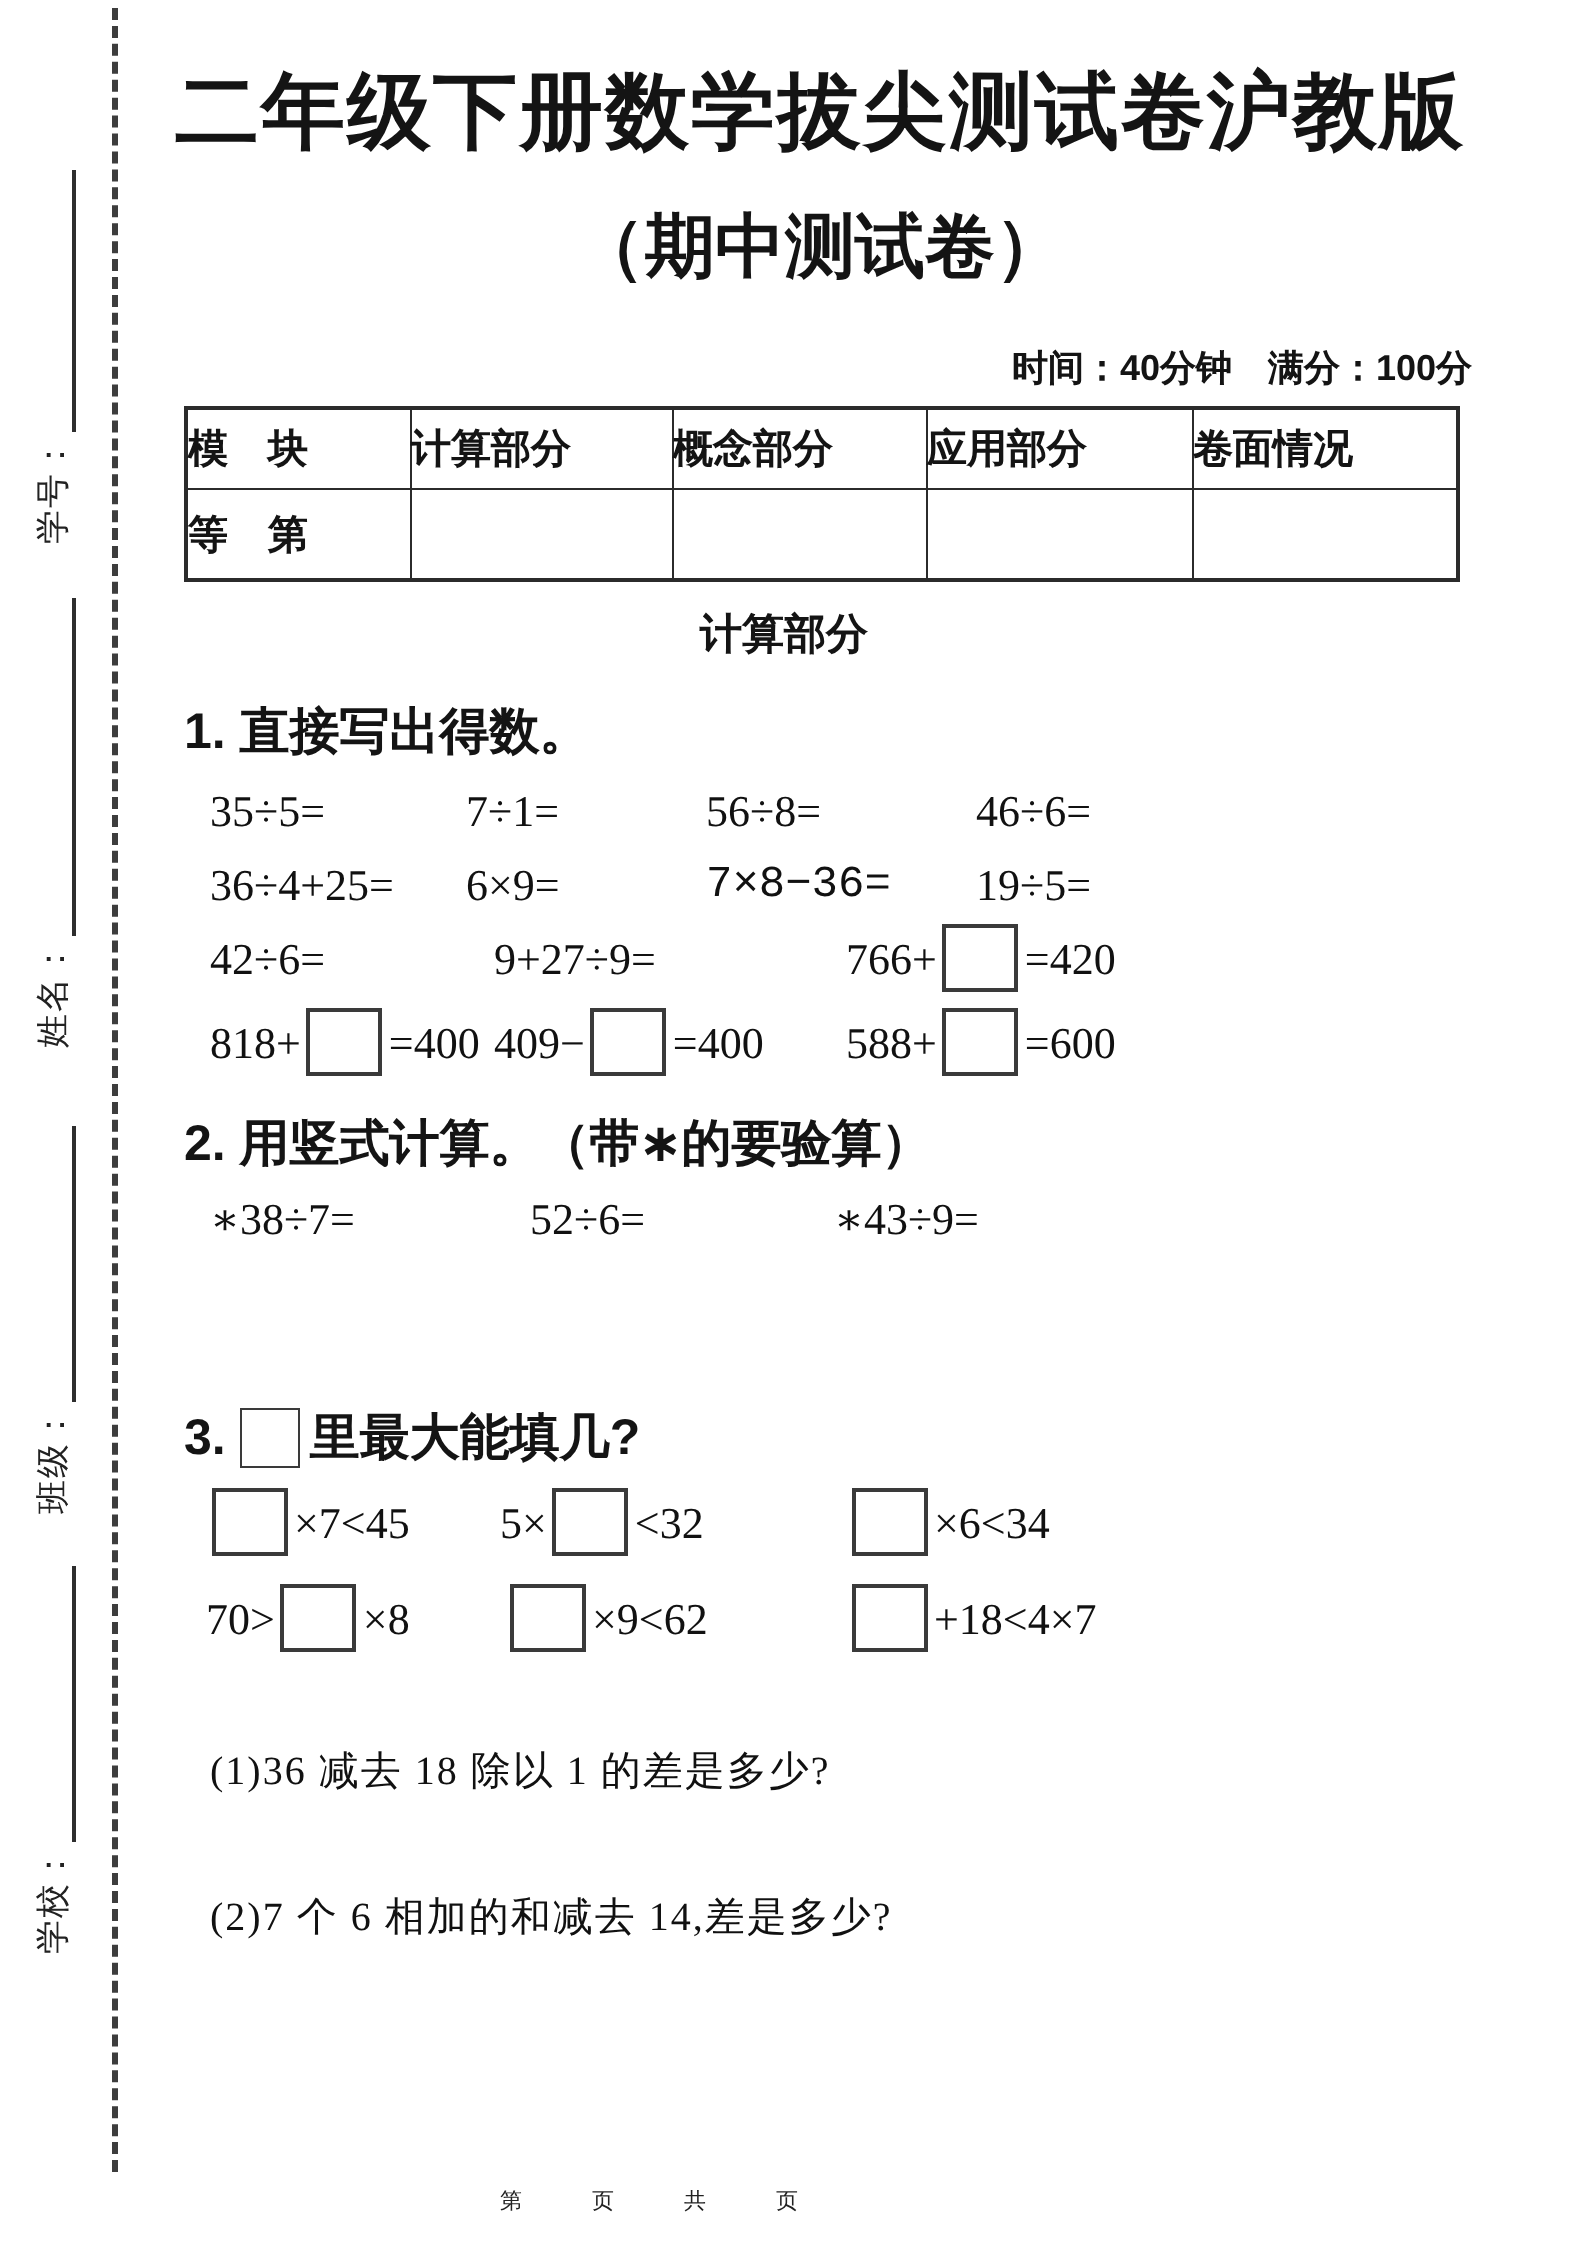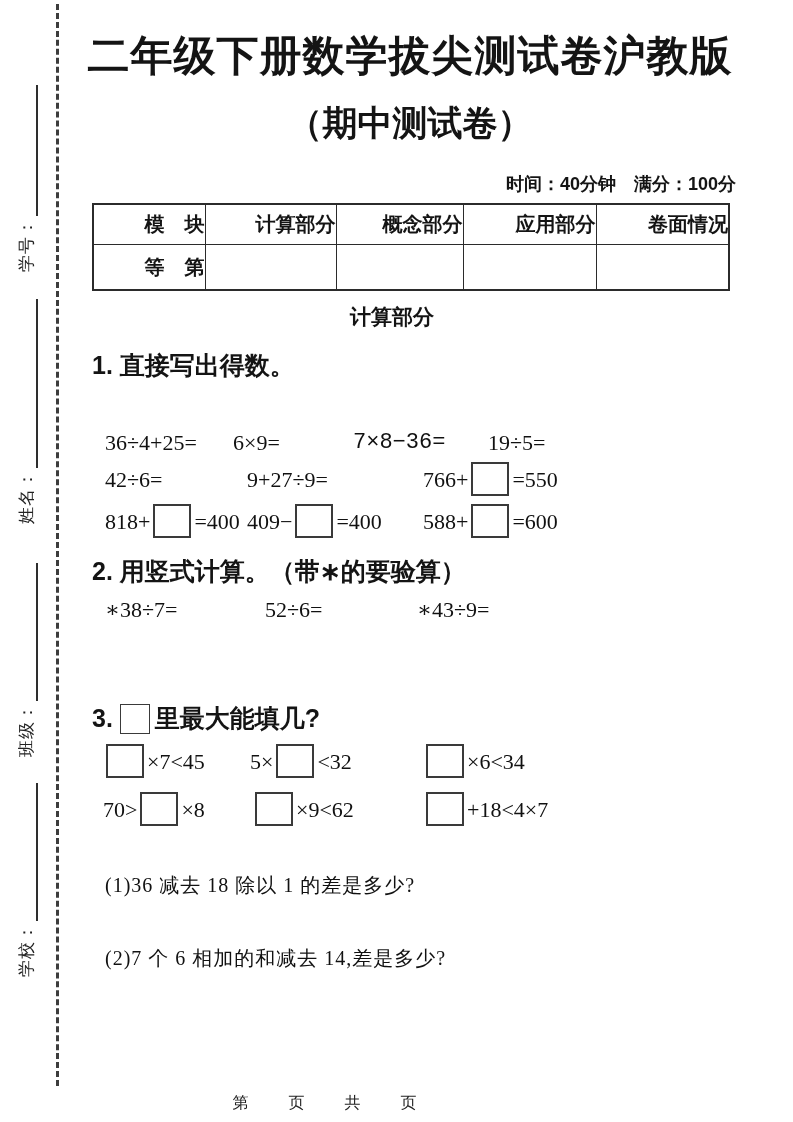--- a/index.html
+++ b/index.html
@@ -19,21 +19,21 @@
   .title{position:absolute;left:80px;top:28px;width:660px;text-align:center;
          font-size:42px;font-weight:bold;letter-spacing:1px;margin:0;}
   .subtitle{position:absolute;left:80px;top:100px;width:660px;text-align:center;
             font-size:35px;font-weight:bold;margin:0;}
   .meta{position:absolute;left:92px;top:172px;width:644px;text-align:right;
         font-size:18px;font-weight:bold;}
 
   
   .score-table{position:absolute;left:92px;top:203px;border-collapse:collapse;
                table-layout:fixed;}
-  .score-table th,.score-table td{border:1.5px solid #2b2b2b;text-align:right;
+  .score-table th,.score-table td{border:1.5px solid #2b2b2b;text-align:left;
                font-size:20px;font-weight:bold;padding:0;}
   .score-table{border:2.5px solid #2b2b2b;}
   .score-table .hrow th{height:39px;}
   .score-table .vrow td{height:44px;}
 
   .section-heading{position:absolute;left:92px;top:303px;width:600px;text-align:center;
                    font-size:21px;font-weight:bold;}
 
   .qh{position:absolute;left:92px;font-size:25px;font-weight:bold;white-space:nowrap;}
 
@@ -44,21 +44,21 @@
   .bx{display:inline-block;width:34px;height:30px;border:2px solid #3a3a3a;
       background:#fff;vertical-align:-9px;margin:0 3px;}
   .bx-sm{display:inline-block;width:28px;height:28px;border:1.5px solid #3a3a3a;
       background:#fff;vertical-align:-7px;margin:0 5px 0 7px;}
 
   .q4-item{position:absolute;left:105px;white-space:nowrap;
            font-family:"Liberation Serif","DejaVu Serif",serif;
            font-size:20px;color:#111;letter-spacing:1px;}
 
   .footer{position:absolute;left:0;top:1093px;width:661px;text-align:center;
-          font-size:16px;letter-spacing:12px;color:#222;}
+          font-size:11px;letter-spacing:12px;color:#222;}
 </style>
 </head>
 <body>
 
 <div class="page">
 
   <div class="fold-line"></div>
 
   <div class="vgroup" style="left:12px;top:272px;width:187px;">
     <span class="vlabel">学号：</span>
@@ -104,30 +104,36 @@
       <td></td>
       <td></td>
     </tr>
   </tbody>
     </table>
 
   <div class="section-heading">计算部分</div>
 
   <div class="qh" style="top:349px;">1. 直接写出得数。</div>
 
+  <div class="row" style="top:384px;">
+    <span class="cell" style="left:105px;">35÷5=</span>
+    <span class="cell" style="left:233px;">7÷1=</span>
+    <span class="cell" style="left:353px;">56÷8=</span>
+    <span class="cell" style="left:488px;">46÷6=</span>
+  </div>
   <div class="row" style="top:421px;">
     <span class="cell" style="left:105px;">36÷4+25=</span>
     <span class="cell" style="left:233px;">6×9=</span>
     <span class="cell" style="left:353px;font-family:Liberation Mono, monospace;">7×8−36=</span>
     <span class="cell" style="left:488px;">19÷5=</span>
   </div>
   <div class="row" style="top:458px;">
     <span class="cell" style="left:105px;"><span>42÷6=</span></span>
     <span class="cell" style="left:247px;"><span>9+27÷9=</span></span>
-    <span class="cell" style="left:423px;"><span>766+</span><span class="bx"></span><span>=550</span></span>
+    <span class="cell" style="left:423px;"><span>766+</span><span class="bx"></span><span>=420</span></span>
   </div>
   <div class="row" style="top:500px;">
     <span class="cell" style="left:105px;"><span>818+</span><span class="bx"></span><span>=400</span></span>
     <span class="cell" style="left:247px;"><span>409−</span><span class="bx"></span><span>=400</span></span>
     <span class="cell" style="left:423px;"><span>588+</span><span class="bx"></span><span>=600</span></span>
   </div>
 
   <div class="qh" style="top:555px;">2. 用竖式计算。（带∗的要验算）</div>
   <div class="row" style="top:588px;">
     <span class="cell" style="left:105px;">∗38÷7=</span>

